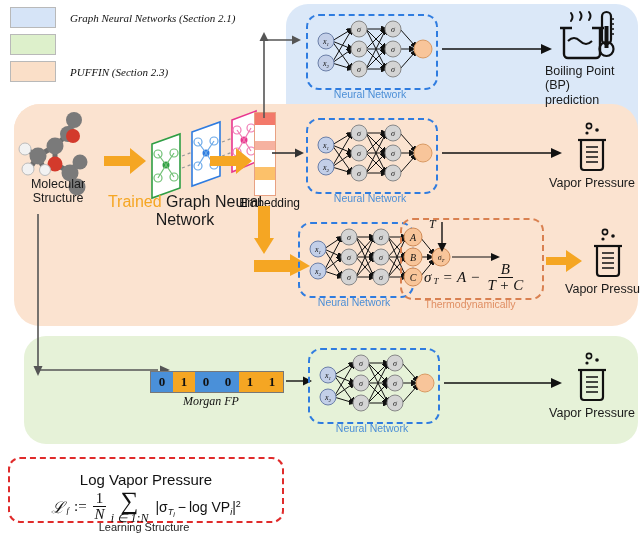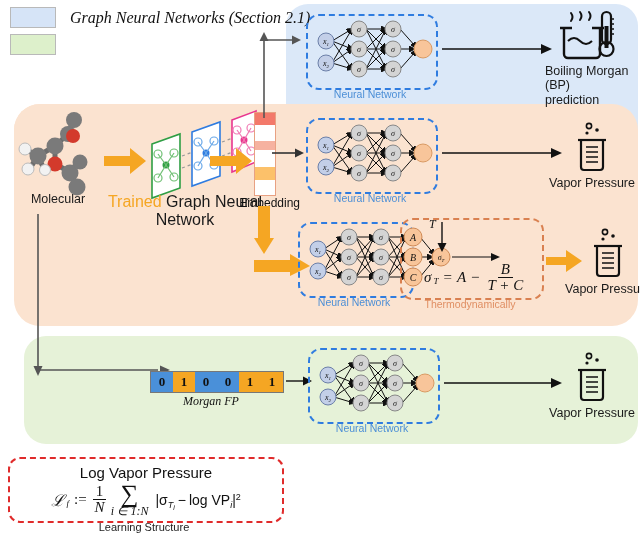--- a/index.html
+++ b/index.html
@@ -12,34 +12,34 @@
   #panel-puffin{background:#fbe3d0;}
   #panel-morgan{background:#e6f2d8;}
   
   #legend{position:absolute;left:10px;top:4px;width:280px;}
   .legend-row{display:flex;align-items:center;height:27px;}
   .swatch{width:44px;height:19px;border:1px solid #b9b9b9;flex:none;}
   .sw-blue{background:#d6e4f7;}
   .sw-green{background:#ddf0cb;}
   .sw-peach{background:#fadfc8;}
   .legend-label{margin-left:14px;font-family:"Liberation Serif",serif;
-     font-style:italic;font-size:16px;color:#111;white-space:nowrap;}
+     font-style:italic;font-size:11px;color:#111;white-space:nowrap;}
   
   .cap{font-size:12.5px;color:#1a1a1a;line-height:1.15;text-align:center;}
   .nn-cap{font-size:10.5px;color:#4d8fd6;text-align:center;}
   .thermo-cap{font-size:10.5px;color:#e08f63;text-align:center;line-height:1.25;}
   .serif-it{font-family:"Liberation Serif",serif;font-style:italic;}
   
   .nnbox{position:absolute;border:2px dashed #2f7ce0;border-radius:13px;}
   .nnbox.orange{border-color:#d98050;}
   svg{overflow:visible;display:block;}
   
   #loss-box{position:absolute;left:8px;top:457px;width:272px;height:62px;
       border:2px dashed #e02b2b;border-radius:12px;background:#fff;}
-  #loss-title{text-align:center;font-size:15px;color:#111;margin-top:5px;}
+  #loss-title{text-align:center;font-size:15px;color:#111;margin-top:12px;}
   #loss-eq{text-align:center;margin-top:1px;}
   #loss-cap{position:absolute;left:8px;top:521px;width:272px;text-align:center;
       font-size:11px;color:#222;}
   
   .math{font-family:"Liberation Serif",serif;font-size:15px;color:#111;
         display:inline-flex;align-items:center;gap:2px;}
   .frac{display:inline-flex;flex-direction:column;align-items:center;
         vertical-align:middle;line-height:1.02;}
   .frac .num{border-bottom:1.2px solid #111;padding:0 3px;}
   .frac .den{padding:0 3px;}
@@ -74,20 +74,24 @@
 <div class="panel" style="left:14px;top:104px;width:280px;height:110px;background:#fbe3d0;border-radius:26px 0 0 26px;"></div>
 
 <div id="legend">
   <div class="legend-row">
     <span class="swatch sw-blue"></span>
     <span class="legend-label">Graph Neural Networks (Section 2.1)</span>
   </div>
   <div class="legend-row">
     <span class="swatch sw-green"></span>
   </div>
+  <div class="legend-row">
+    <span class="swatch sw-peach"></span>
+    <span class="legend-label">PUFFIN (Section 2.3)</span>
+  </div>
 </div>
 
 <svg class="abs" style="left:18px;top:112px;" width="86" height="86" viewBox="0 0 86 86">
   <g stroke="#6d6d6d" stroke-width="5" stroke-linecap="round">
     <line x1="20" y1="44" x2="37" y2="34"></line>
     <line x1="37" y1="34" x2="37" y2="52"></line>
     <line x1="37" y1="34" x2="50" y2="22"></line>
     <line x1="50" y1="22" x2="55" y2="10"></line>
     <line x1="37" y1="52" x2="52" y2="60"></line>
     <line x1="52" y1="60" x2="60" y2="50"></line>
@@ -102,22 +106,23 @@
   <circle cx="37" cy="52" r="7.5" fill="#d33a2c"></circle>
   <circle cx="55" cy="24" r="7" fill="#d33a2c"></circle>
   <circle cx="52" cy="61" r="8.5" fill="#7a7a7a"></circle>
   <circle cx="62" cy="50" r="7.5" fill="#7a7a7a"></circle>
   <circle cx="59" cy="75" r="8.5" fill="#7a7a7a"></circle>
   <circle cx="20" cy="44" r="8.5" fill="#7a7a7a"></circle>
   <circle cx="7" cy="37" r="6" fill="#f2f2f2" stroke="#bbb" stroke-width="1"></circle>
   <circle cx="10" cy="57" r="6" fill="#f2f2f2" stroke="#bbb" stroke-width="1"></circle>
   <circle cx="27" cy="58" r="5.5" fill="#f2f2f2" stroke="#bbb" stroke-width="1"></circle>
 </svg>
-<div class="abs cap" style="left:10px;top:192px;width:96px;">
+<div class="abs cap" style="left:10px;top:177px;width:96px;">
   <div>Molecular</div>
+  <div>Structure</div>
 </div>
 
 <svg class="abs" style="left:104px;top:148px;" width="42" height="26" viewBox="0 0 42 26">
   <path d="M0 8 H26 V0 L42 13 L26 26 V18 H0 Z" fill="#f5a623"></path>
 </svg>
 
 <svg class="abs" style="left:146px;top:112px;" width="110" height="86" viewBox="0 0 110 86">
 
   <g stroke="#999" stroke-width="1.2" stroke-dasharray="3,3">
     <line x1="36" y1="44" x2="52" y2="38"></line>
@@ -269,21 +274,21 @@
       <path d="M31 12 q3 -4 0 -8"></path>
   </g>
   <rect x="44" y="4" width="9" height="32" rx="4.5" fill="none" stroke="#111" stroke-width="2.2"></rect>
   <circle cx="48.5" cy="41" r="7" fill="none" stroke="#111" stroke-width="2.2"></circle>
   <rect x="46.5" y="18" width="4" height="22" fill="#111"></rect>
   <g stroke="#111" stroke-width="1.4">
       <path d="M53 11 h3 M53 16 h3 M53 21 h3 M53 26 h3"></path>
     </g>
 </svg>
 <div class="abs cap" style="left:545px;top:64px;width:95px;text-align:left;">
-  <div>Boiling Morgan (BP)</div>
+  <div>Boiling Point (BP)</div>
   <div>prediction</div>
 </div>
 
 <div class="nnbox" style="left:306px;top:118px;width:128px;height:72px;"></div>
 <svg class="abs" style="left:310px;top:120px;" width="122" height="68" viewBox="0 0 122 68">
   <g stroke="#111" stroke-width="1" fill="none" marker-end="url(#ah2)">
     <defs>
         <marker id="ah2" markerWidth="6" markerHeight="6" refX="5" refY="3" orient="auto">
       <path d="M0 0 L6 3 L0 6 Z" fill="#111"></path>
         </marker>

